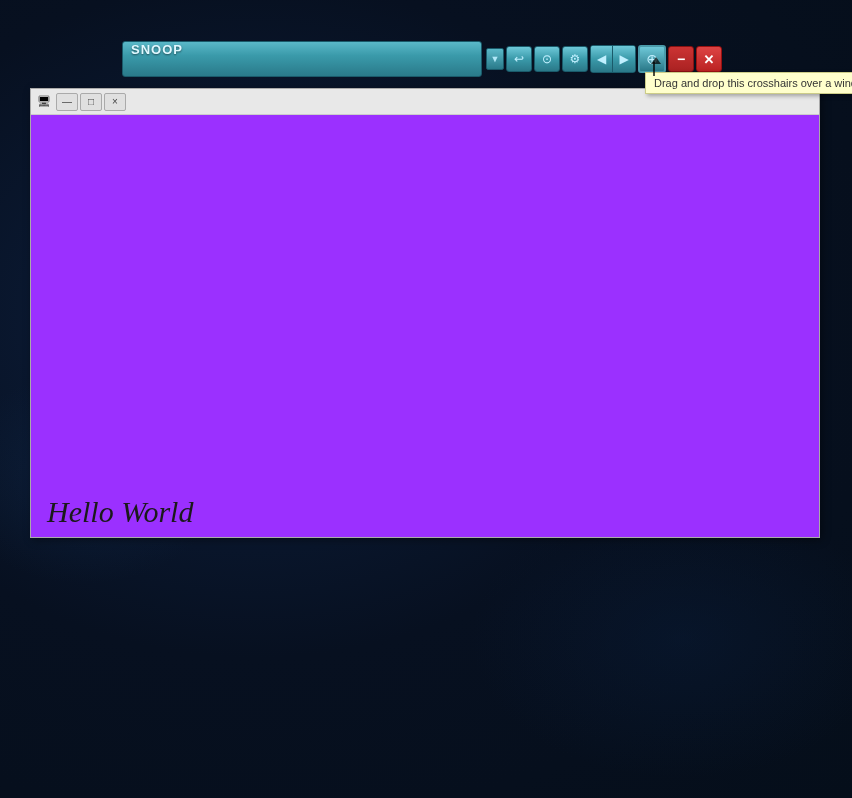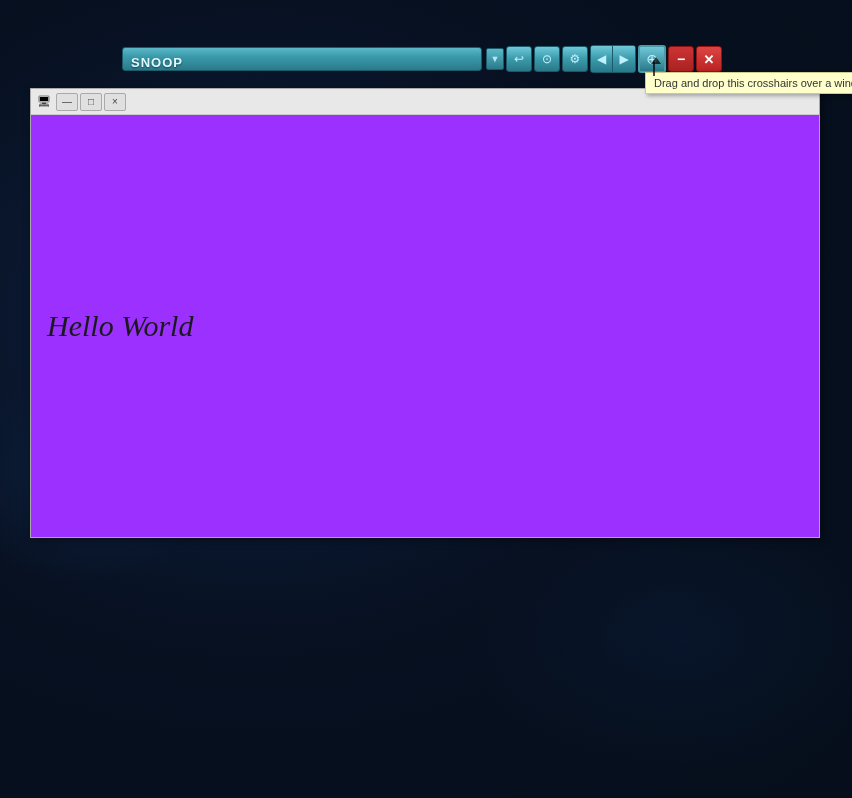--- a/index.html
+++ b/index.html
@@ -32,22 +32,22 @@
       left: 122px;
       display: flex;
       align-items: center;
       height: 30px;
       background: transparent;
       gap: 2px;
     }
 
     .snoop-input-area {
       display: flex;
-      align-items: flex-end;
-      height: 24px;
+      align-items: flex-start;
+      height: 36px;
       background: linear-gradient(to bottom, #5ab8c8 0%, #3a9aaa 40%, #2a7a8a 100%);
       border: 1px solid #1a5a6a;
       border-radius: 3px;
       padding: 0 4px;
       min-width: 360px;
     }
 
     .snoop-label {
       color: #e0f8ff;
       font-size: 13px;
@@ -224,21 +224,21 @@
       justify-content: center;
       cursor: pointer;
       font-size: 10px;
       color: #444;
     }
 
     .window-content {
       flex: 1;
       background: #9b30ff;
       display: flex;
-      align-items: center;
+      align-items: flex-end;
       padding: 8px 16px;
     }
 
     .hello-world-text {
       font-size: 30px;
       font-style: italic;
       color: #1a1a1a;
       font-family: 'Times New Roman', serif;
       font-weight: normal;
     }

